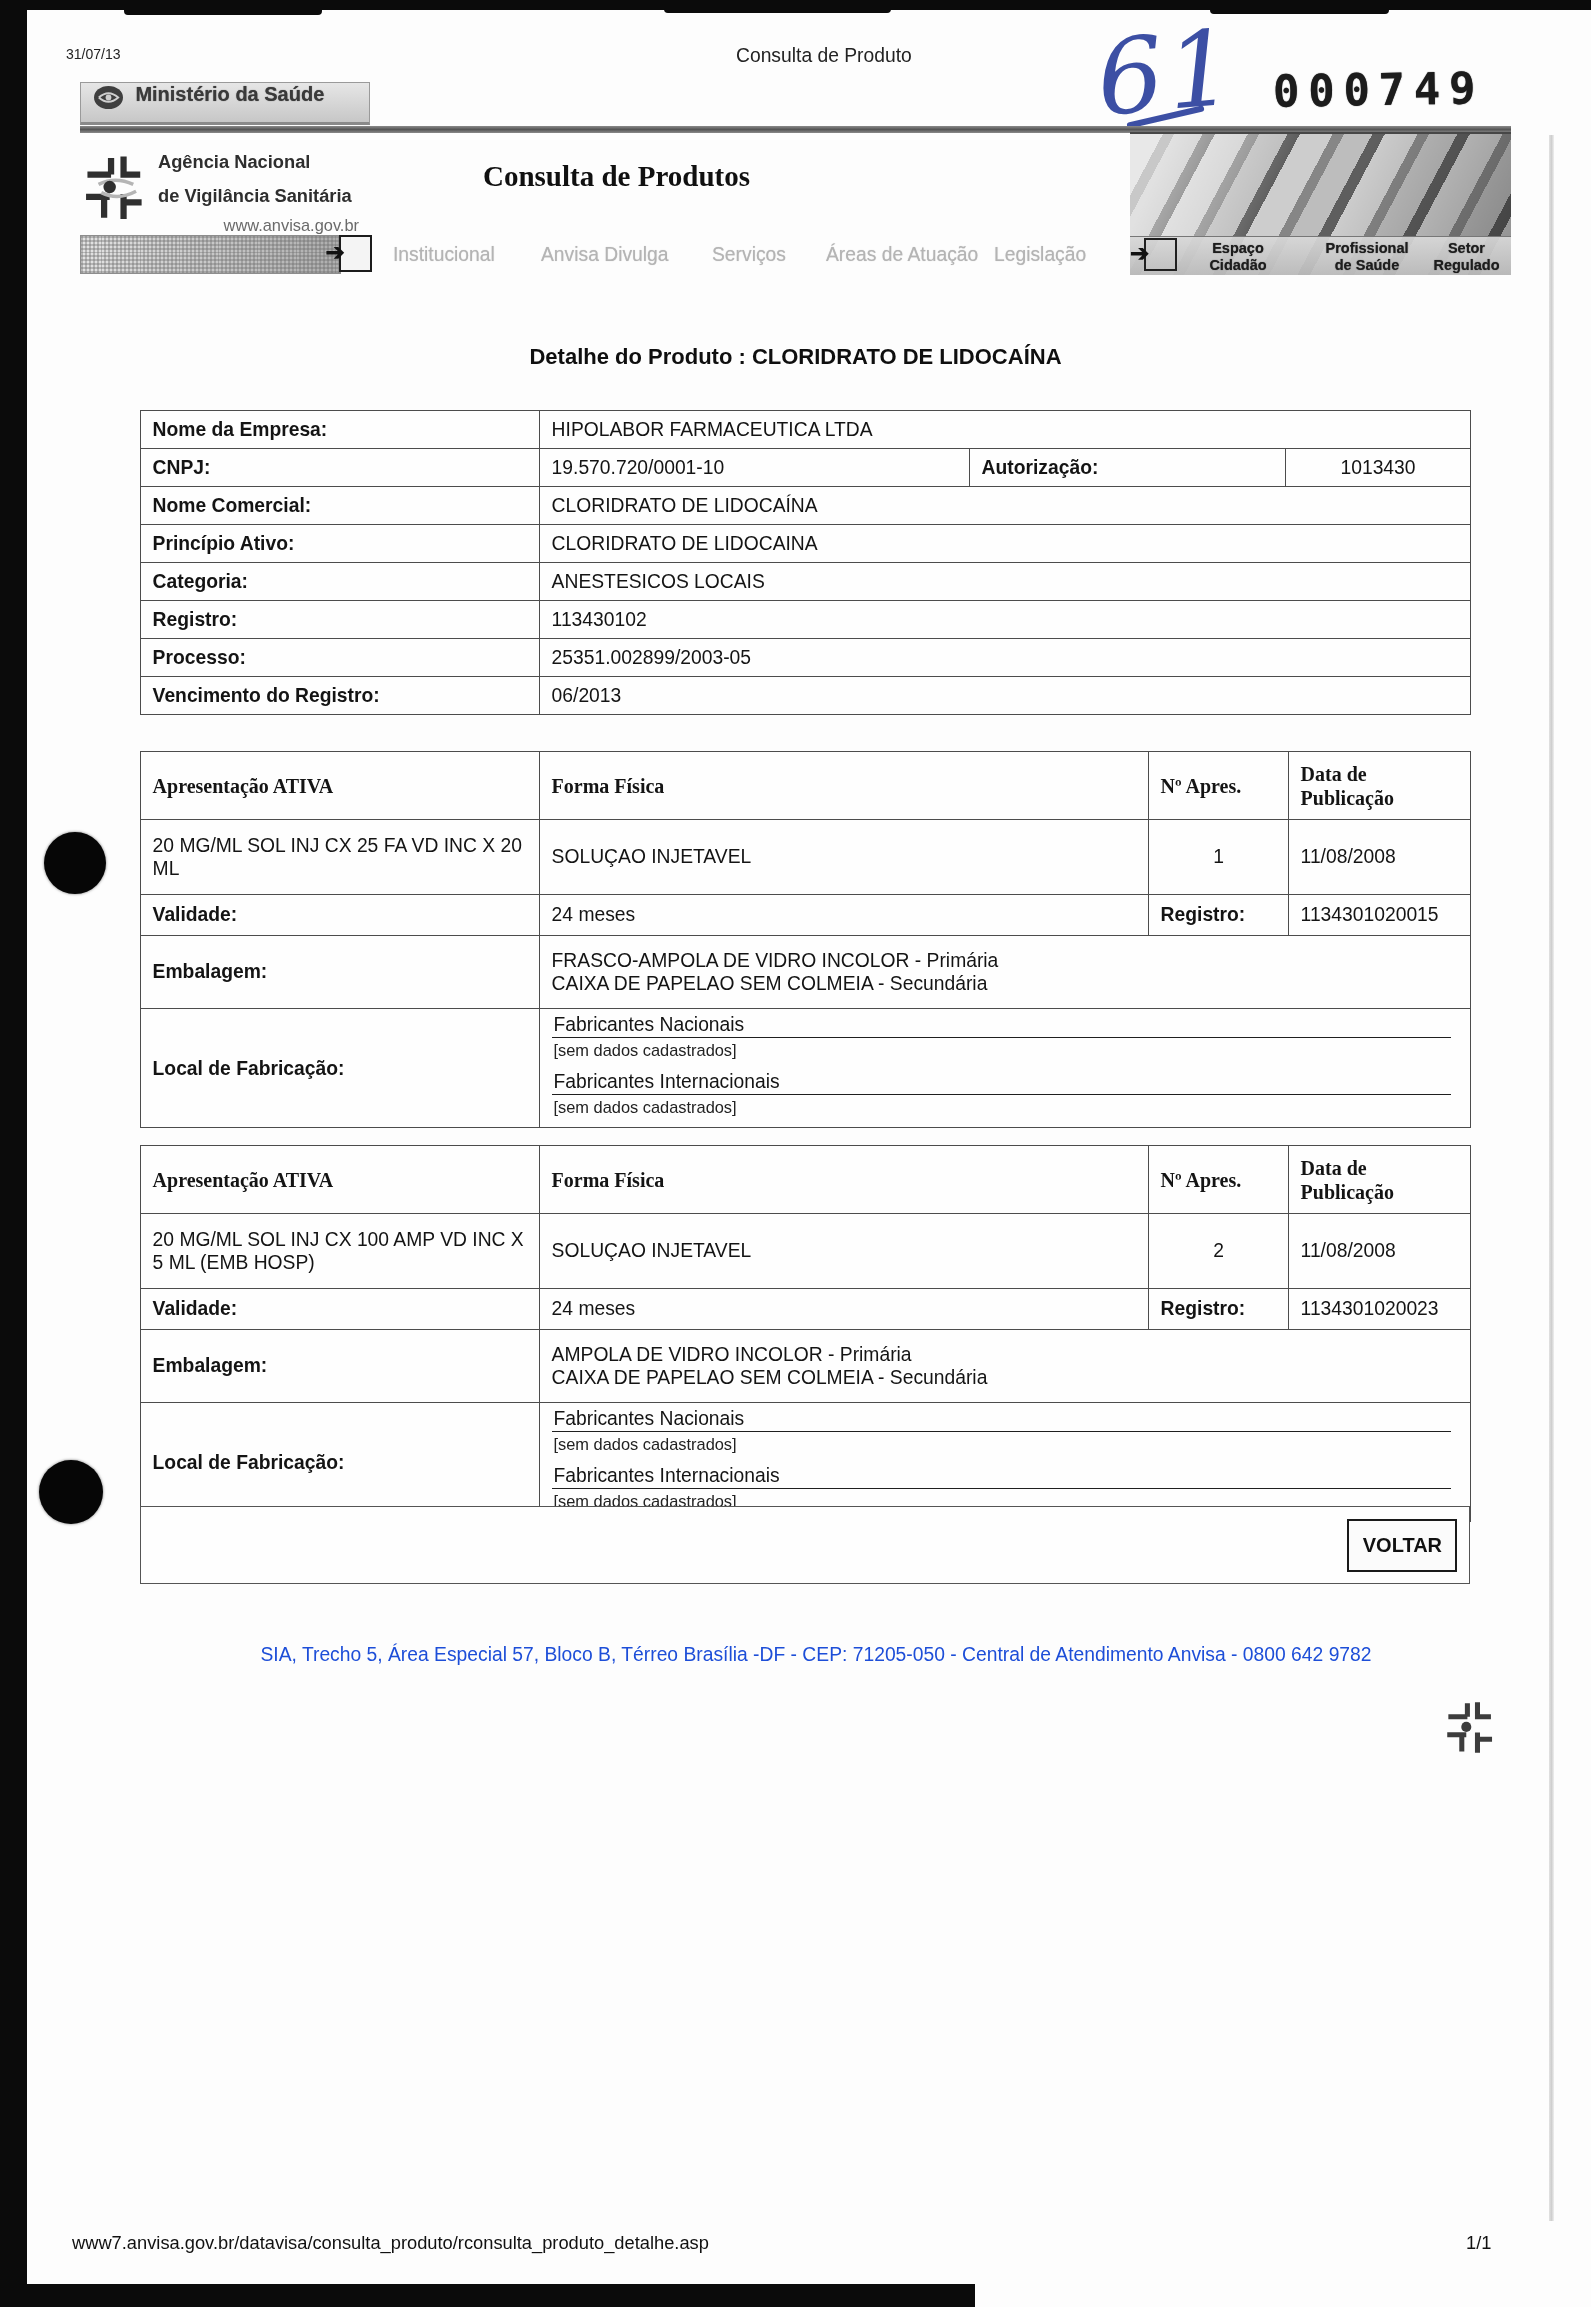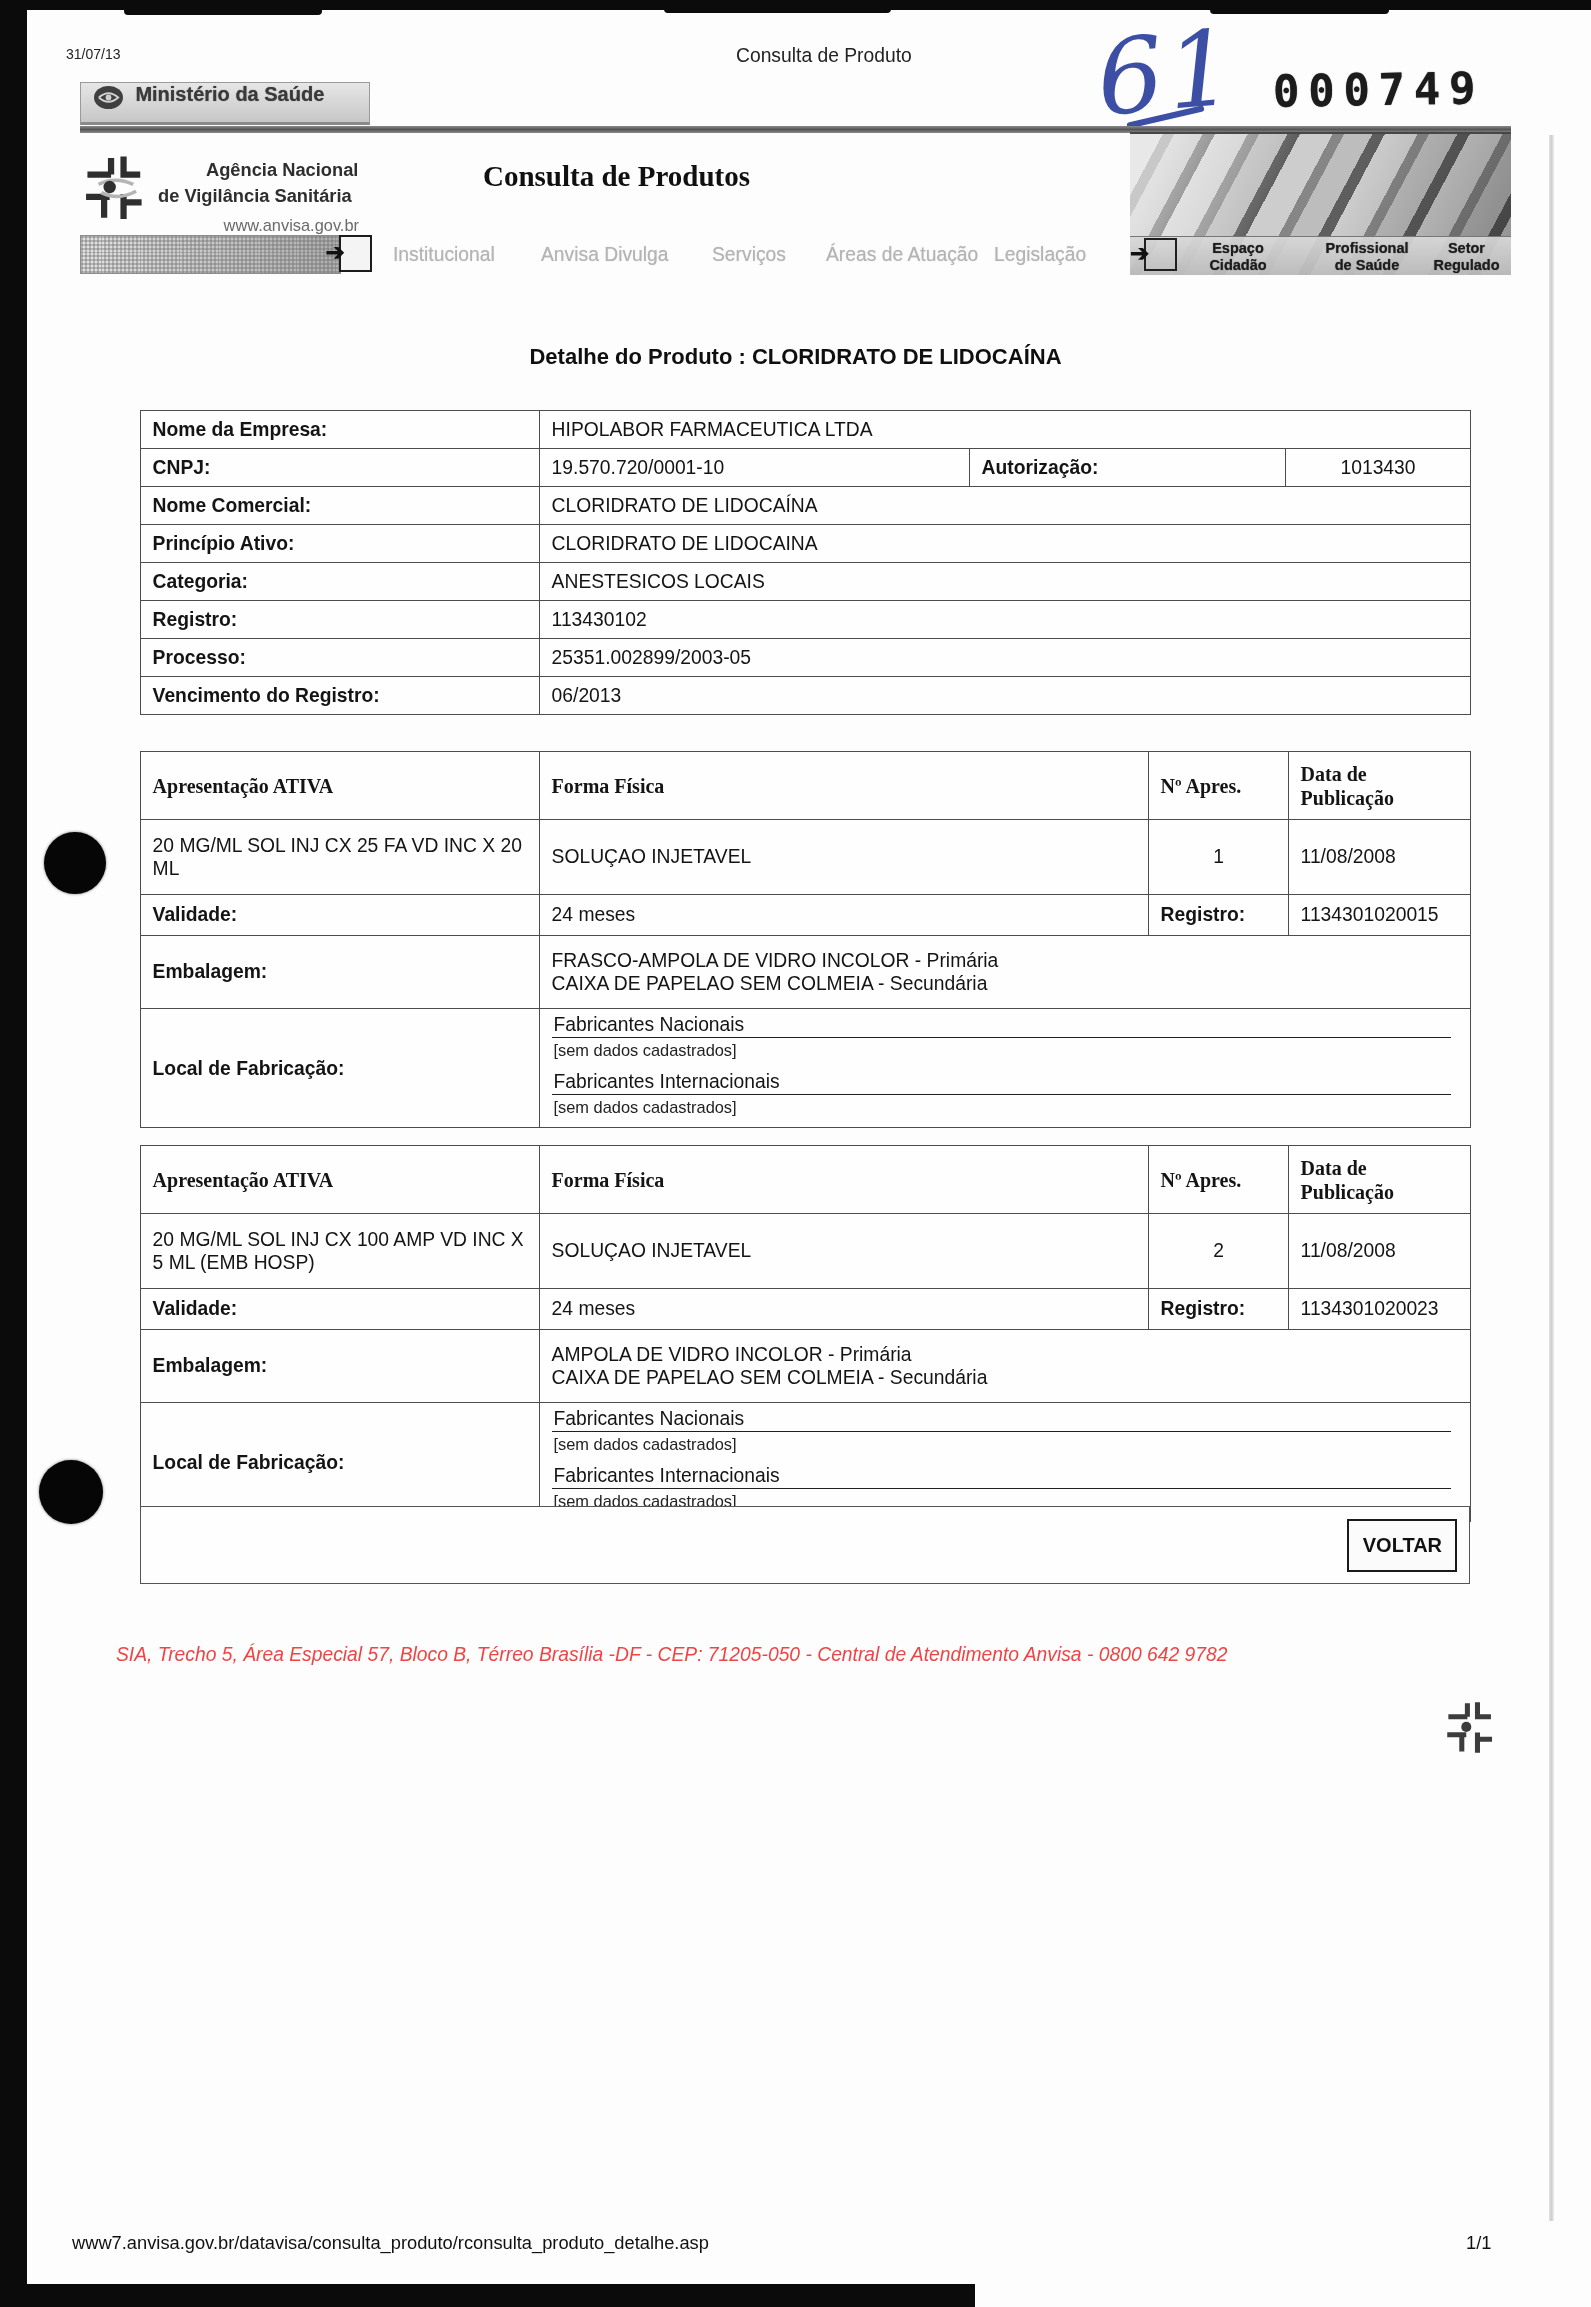--- a/index.html
+++ b/index.html
@@ -34,21 +34,21 @@
   .minbar{
     left:80px;top:82px;width:290px;height:43px;
     background:linear-gradient(#e6e6e6,#c7c7c7);
     border:1px solid #9a9a9a;border-bottom:3.9px solid #8a8a8a;
     display:flex;gap:9.7px;padding:0 9.7px;
   }
   .minbar .label{font-size:20px;font-weight:bold;color:#3a3a3a;text-shadow:0 0 1px #555;}
   .divider{left:80px;top:126px;width:1431px;height:6.8px;background:linear-gradient(#8a8a8a,#565656,#8a8a8a);}
 
   .anvisa-logo{left:83px;top:151px;}
-  .ag1{left:158px;top:159px;font-size:18.3px;font-weight:bold;color:#2e2e2e;margin-left:48px;}
+  .ag1{left:158px;top:151px;font-size:18.3px;font-weight:bold;color:#2e2e2e;}
   .ag2{left:158px;top:185px;font-size:18.3px;font-weight:bold;color:#2e2e2e;}
   .www{left:154px;top:216px;width:205px;text-align:right;font-size:16.4px;color:#6a6a6a;}
 
   .ctitle{left:483px;top:160px;width:541px;
     font-family:"Liberation Serif",serif;font-weight:bold;font-size:29px;color:#101010;}
 
   
   .kb{
     left:1130px;top:132px;width:381px;height:143px;
     background:
@@ -105,21 +105,21 @@
   .fab-val{display:block;font-size:16.4px;padding:2.9px 0 7.7px 1.9px;color:#222;}
 
   .voltar-box{left:140px;top:1506px;width:1330px;height:78px;border:1.9px solid #555;background:#fefefe;}
   .voltar-btn{
     position:absolute;right:11.6px;top:11.6px;width:110px;height:53px;
     border:2.9px solid #1a1a1a;background:#fbfbfb;
     font-size:20px;font-weight:bold;color:#111;
     display:flex;align-items:center;justify-content:center;
   }
 
-  .address{left:116px;top:1644px;width:1400px;text-align:left;font-size:19.3px;color:#ef4444;font-style:italic;}
+  .address{left:116px;top:1644px;width:1400px;text-align:center;font-size:19.3px;color:#1d4ed8;}
   .cbar{
     left:92px;top:1707px;width:1344px;height:33px;
     background:linear-gradient(90deg,#f4f4f4 0%,#d6d6d6 28%,#a8a8a8 52%,#7b7b7b 72%,#565656 100%);
     clip-path:polygon(0 0,100% 0,calc(100% - 29px) 100%,0 100%);
     display:flex;align-items:center;justify-content:flex-end;padding-right:62px;
     font-size:16.4px;color:#ececec;text-shadow:0 0 1px #333;
   }
   .flogo{left:1445px;top:1694px;}
   .url{left:72px;top:2232px;font-size:18.3px;color:#111;}
   .pnum{left:1466px;top:2232px;font-size:18.3px;color:#111;}

